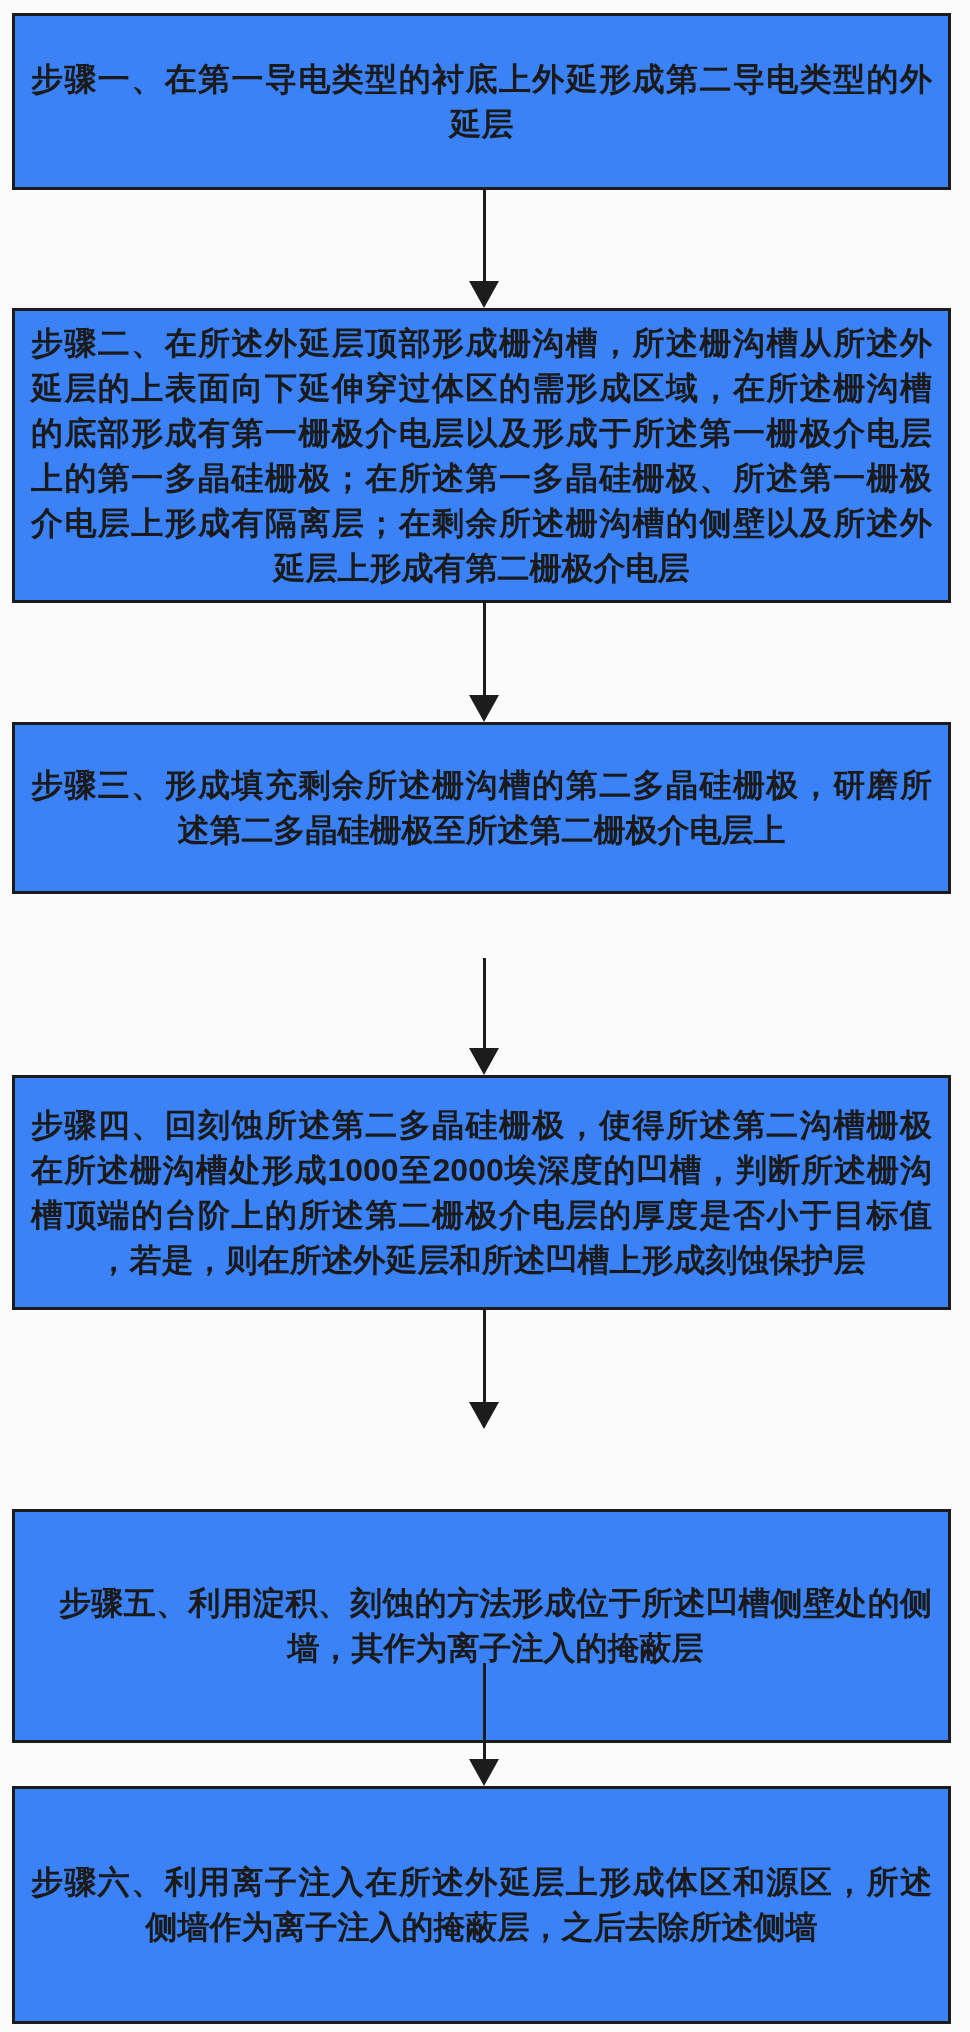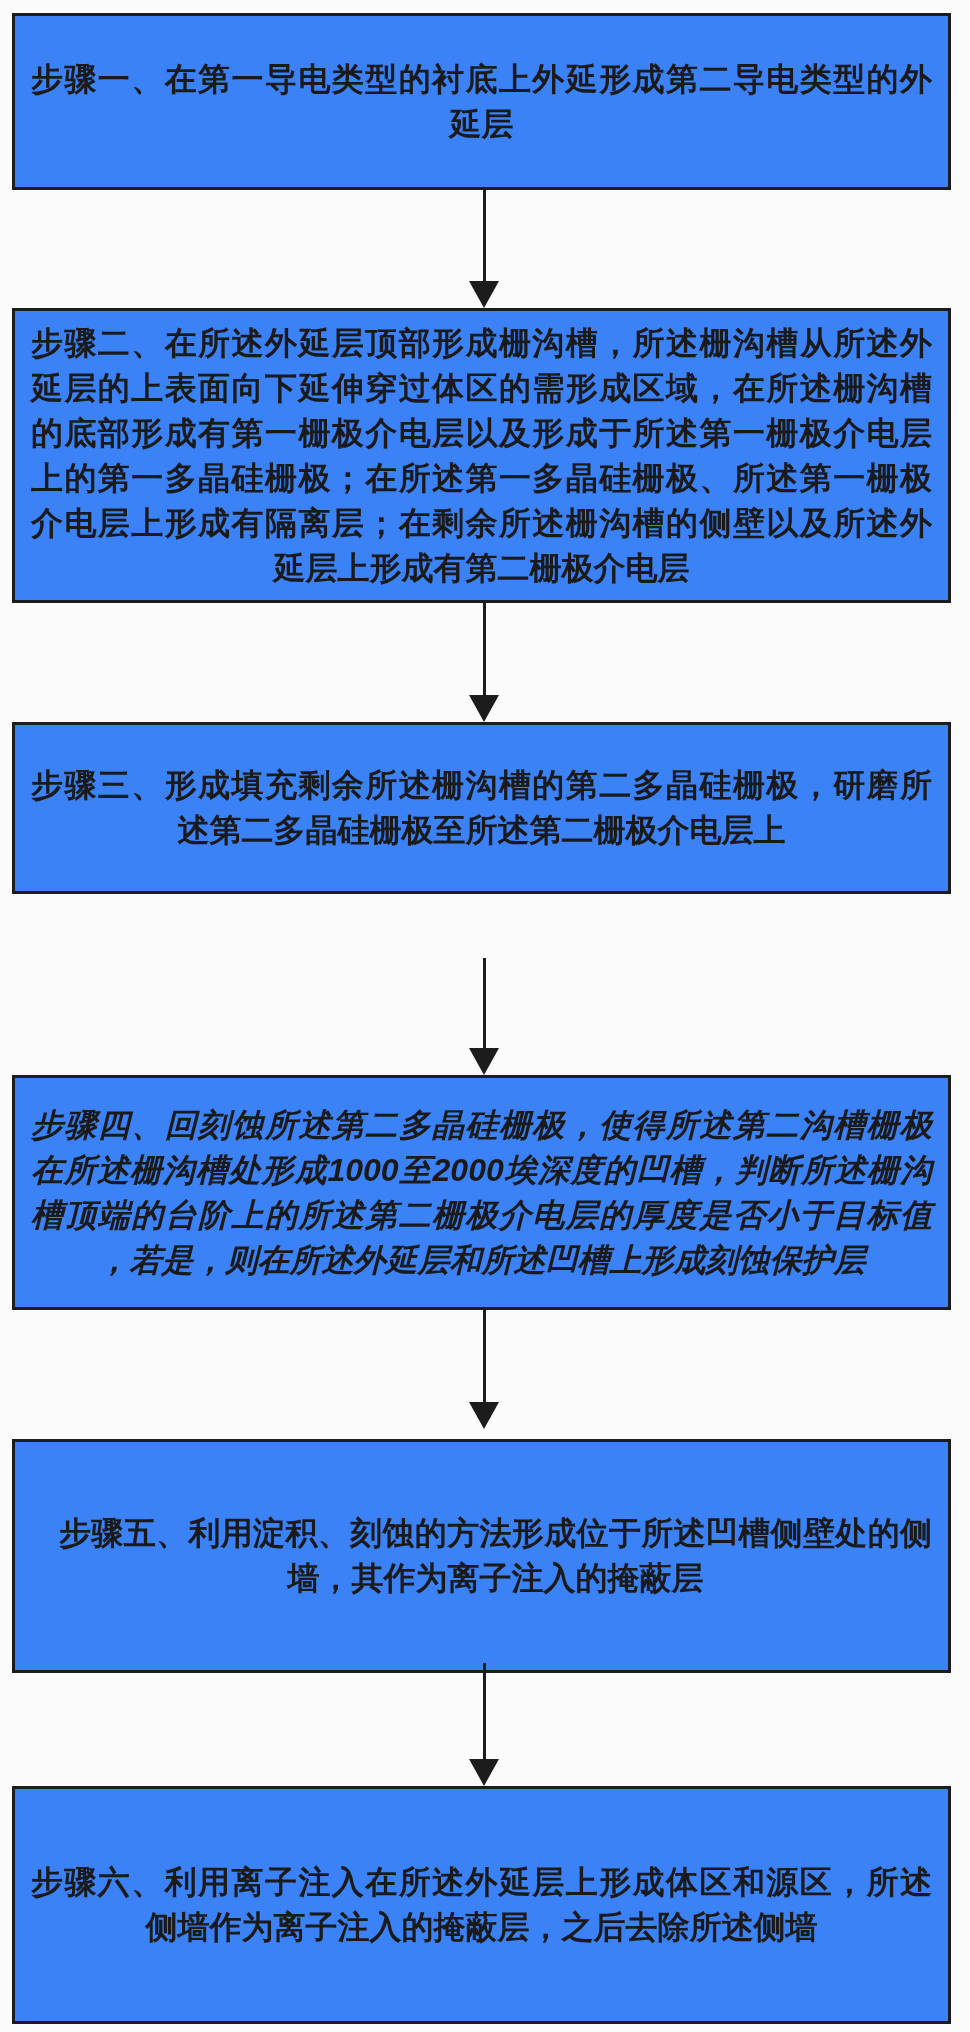--- a/index.html
+++ b/index.html
@@ -28,22 +28,22 @@
     border: 3px solid var(--line);
     background: #3b82f6;
     display: flex;
     flex-direction: column;
     justify-content: center;
     padding: 0 16px;
   }
   .b1 { top: 13px;   height: 177px; }
   .b2 { top: 308px;  height: 295px; }
   .b3 { top: 722px;  height: 172px; }
-  .b4 { top: 1075px; height: 235px; font-style: italic; }
-  .b5 { top: 1439px; height: 234px; padding-left: 44px; }
+  .b4 { top: 1075px; height: 235px; }
+  .b5 { top: 1509px; height: 234px; padding-left: 44px; }
   .b6 { top: 1786px; height: 238px; }
   .ln {
     margin: 0;
     font-size: 32px;
     line-height: 45px;
     font-weight: 700;
     color: var(--ink);
     word-break: break-all;
   }
   .full { text-align: justify; text-align-last: justify; }

